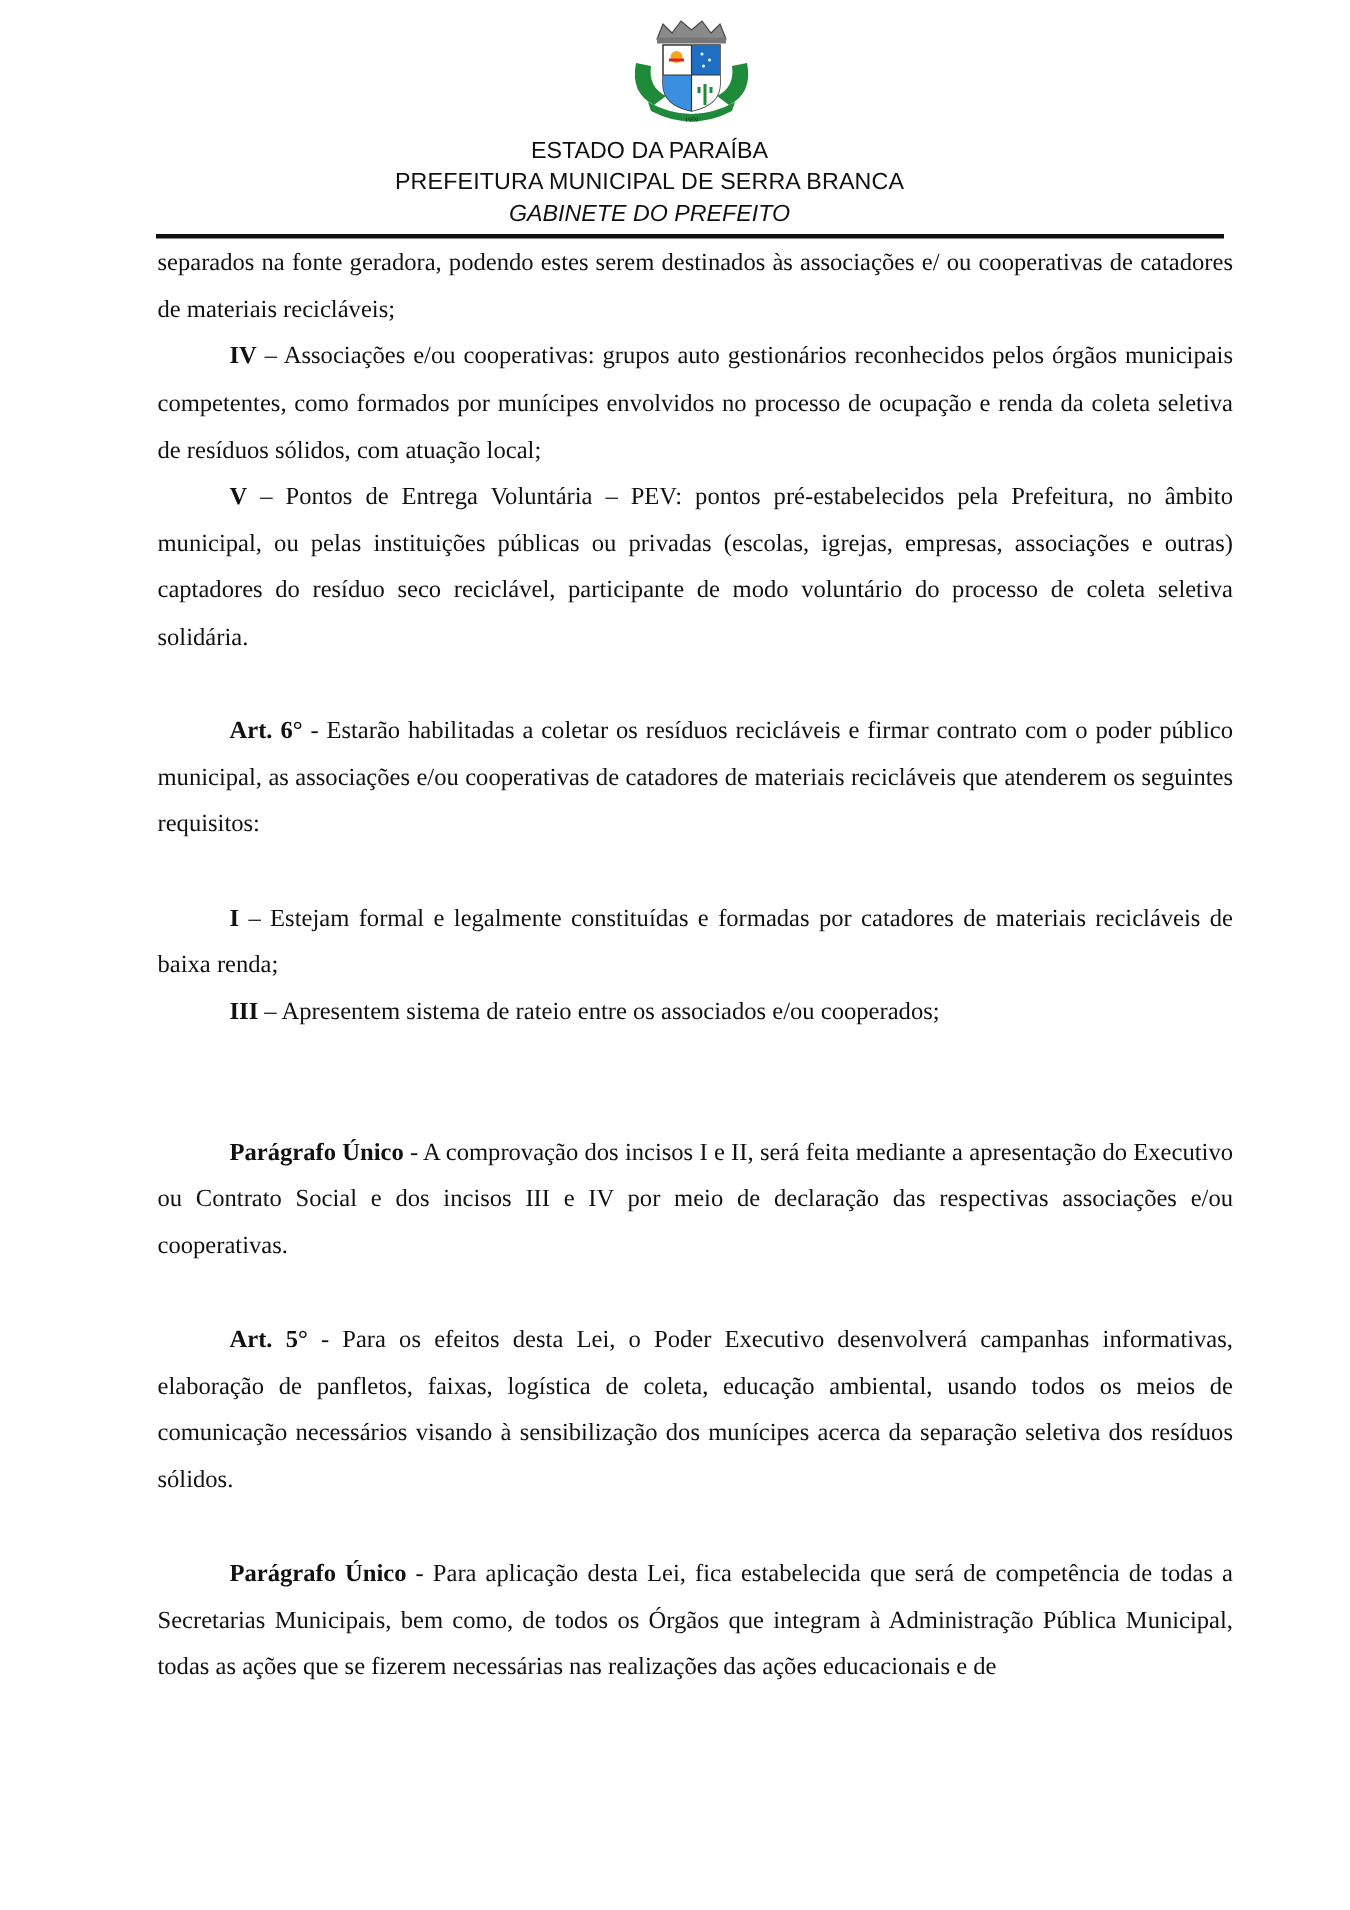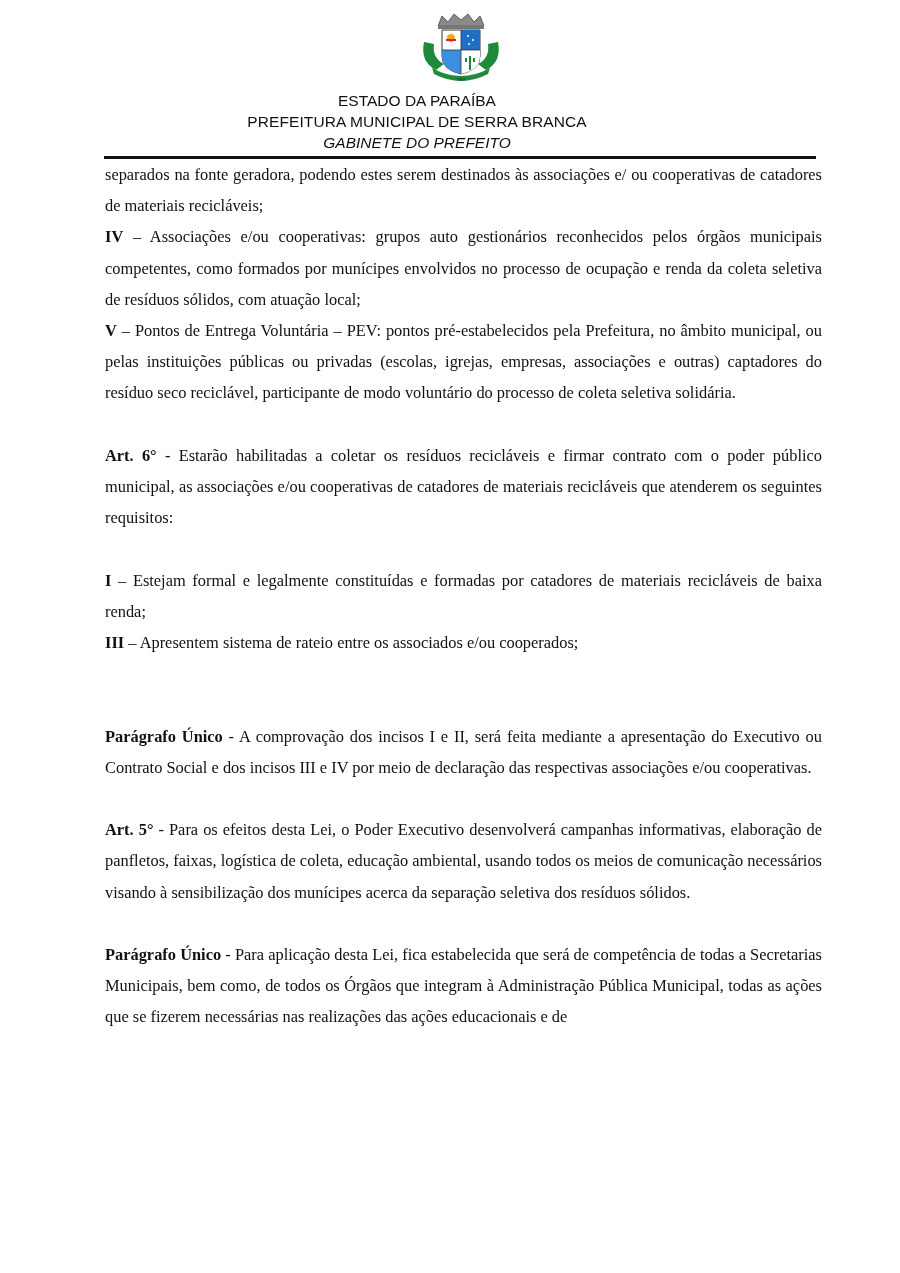--- a/index.html
+++ b/index.html
@@ -1,30 +1,30 @@
 <!DOCTYPE html>
 <html><head>
 <meta charset="utf-8">
 <style>
   html, body { margin: 0; padding: 0; background: #ffffff; }
   body { width: 900px; height: 1273px; position: relative; overflow: hidden; }
   .header { position: absolute; left: 0; top: 0; width: 900px; text-align: center; }
   .crest { position: absolute; left: 418px; top: 12px; width: 86px; height: 70px; }
-  .hline { position: absolute; left: 0; width: 834px; text-align: center;
+  .hline { position: absolute; left: 16px; width: 834px; text-align: center;
            font-family: "Liberation Sans", sans-serif; font-size: 15.5px; color: #111; line-height: 18px; }
   .h1 { top: 92px; }
   .h2 { top: 113px; font-weight: normal; letter-spacing: 0.1px; }
   .h3 { top: 134px; font-style: italic; }
   .rule { position: absolute; left: 104px; top: 156px; width: 712px; height: 3px; background: #111; }
   .body { position: absolute; left: 105px; top: 159px; width: 717px;
           font-family: "Liberation Serif", serif; font-size: 16.4px; color: #111;
           line-height: 31.2px; text-align: justify; }
   .p { margin: 0; }
   .gap { height: 31.2px; }
-  .b { font-weight: bold; }
+  .b { font-weight: bold; margin-left: 48px; }
 </style>
 </head>
 <body>
 
 <div class="header">
   <svg class="crest" viewBox="0 0 86 70">
 
     <path d="M20 14 L24 4 L30 10 L36 2 L43 8 L50 2 L56 10 L62 4 L66 14 Z" fill="#8a8a8a" stroke="#444" stroke-width="0.8"></path>
     <rect x="20" y="13" width="46" height="4" fill="#777"></rect>
 

